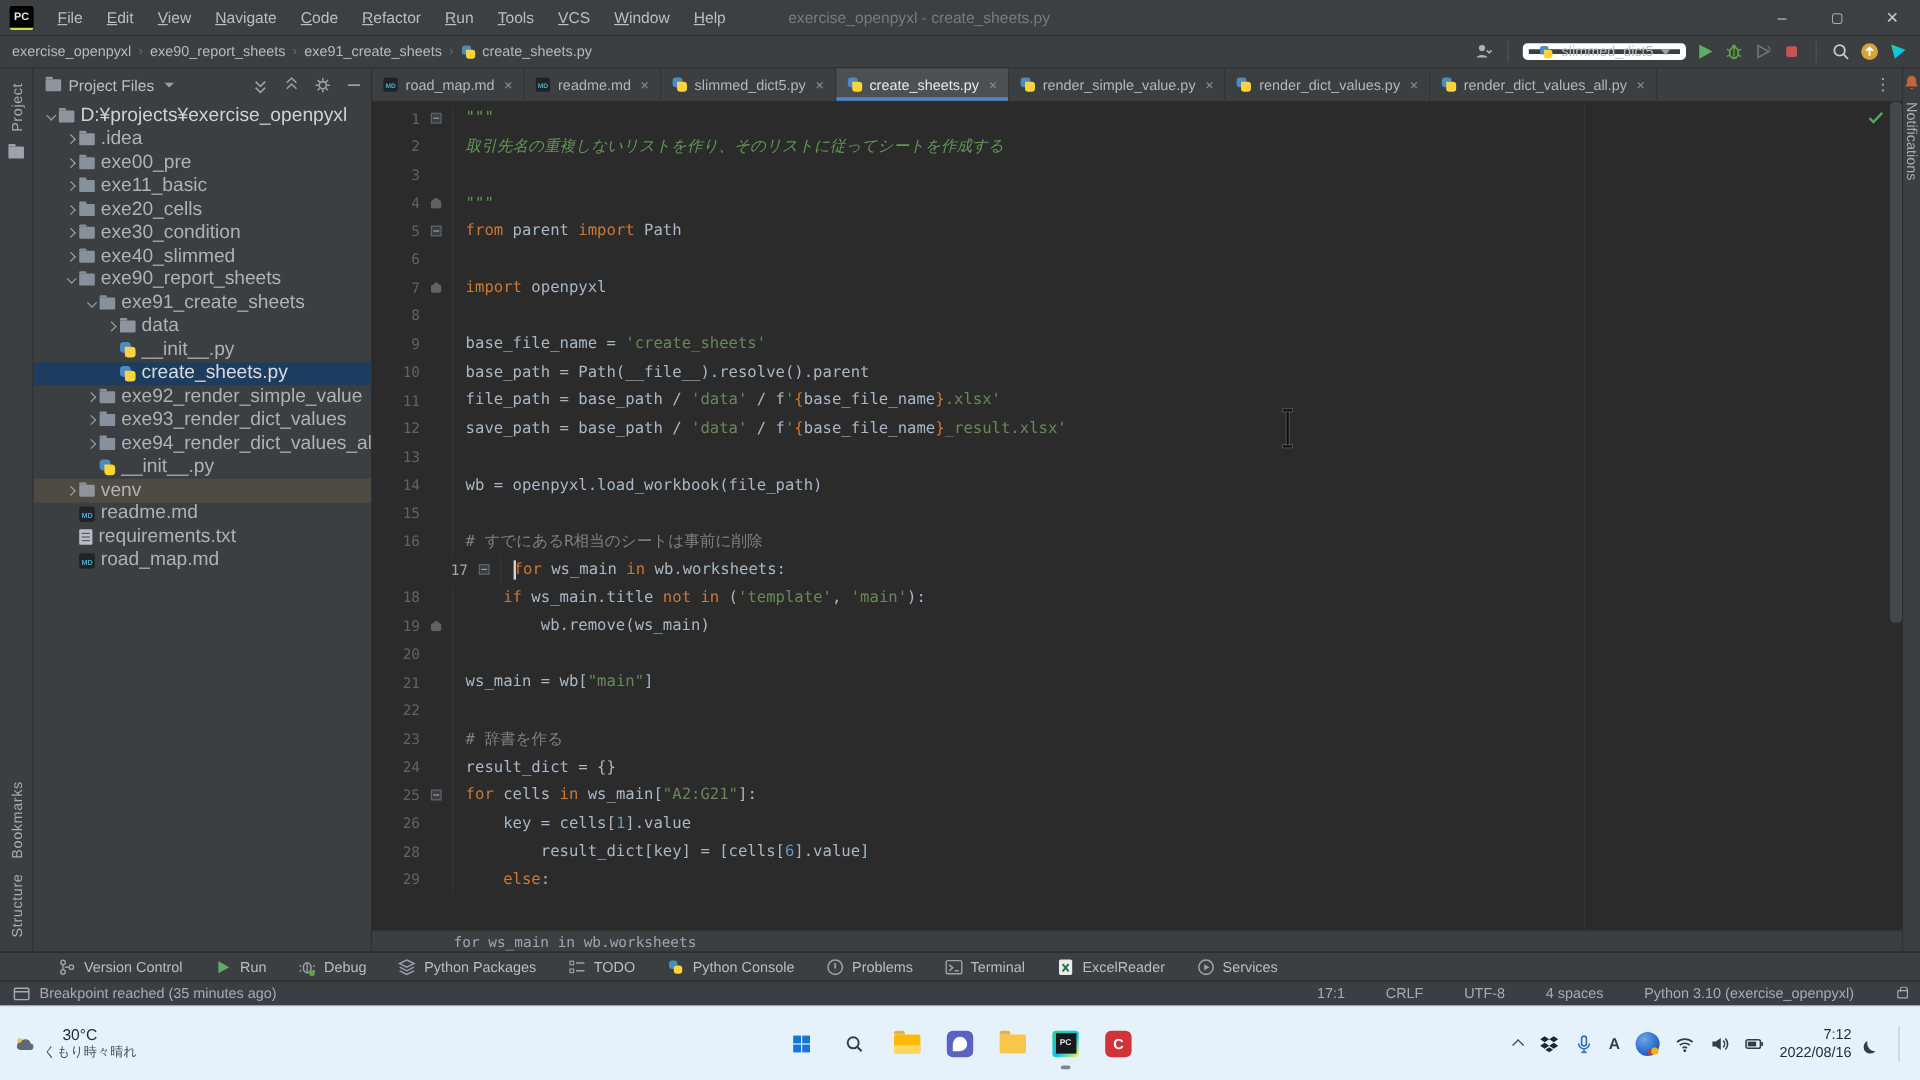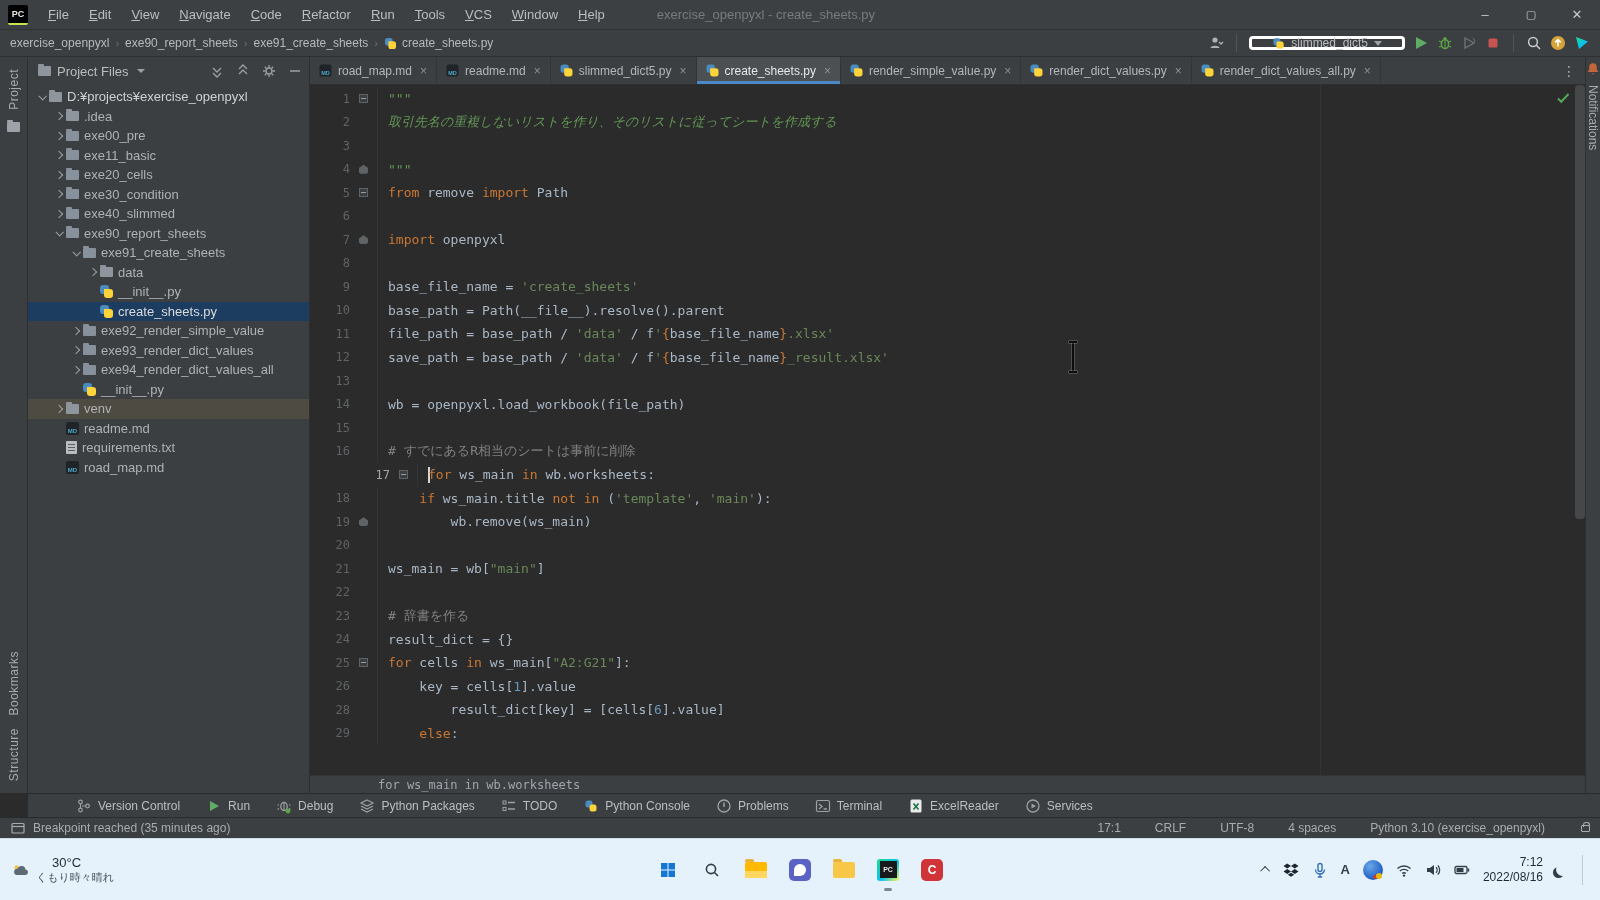--- a/index.html
+++ b/index.html
@@ -24,22 +24,22 @@
 
   
   .navbar { height:27px; background:#3c3f41; display:flex; align-items:center;
     border-bottom:1px solid #2d2f31; flex:0 0 27px; }
   .breadcrumbs { display:flex; align-items:center; font-size:12px; color:#b7b9bc;
     padding-left:10px; gap:4px; }
   .bc-sep { color:#6f7275; font-size:11px; padding:0 2px; }
   .bc-item { display:flex; align-items:center; gap:5px; }
   .nav-right { margin-left:auto; display:flex; align-items:center; gap:8px; padding-right:10px; }
   .vdiv { width:1px; height:18px; background:#515456; margin:0 4px; }
-  .combo { display:flex; align-items:center; gap:6px; border:3px solid #ffffff;
-    border-radius:4px; height:14px; padding:0 20px; color:#bbbdc0; font-size:12px; min-width:118px; }
+  .combo { display:flex; align-items:center; gap:6px; border:5px solid #ffffff;
+    border-radius:4px; height:14px; padding:0 8px; color:#bbbdc0; font-size:12px; min-width:118px; }
   .combo .caret { width:0; height:0; border-left:4px solid transparent;
     border-right:4px solid transparent; border-top:5px solid #9da0a4; margin-left:auto; }
   .icn { display:inline-flex; align-items:center; justify-content:center; }
   .icn svg { display:block; }
 
   
   .main { flex:1 1 auto; display:flex; min-height:0; }
 
   .left-strip { width:28px; background:#3c3f41; border-right:1px solid #2d2f31;
     display:flex; flex-direction:column; align-items:center; padding:6px 0; }
@@ -52,21 +52,21 @@
   .mini-folder::before { content:""; position:absolute; top:-2px; left:0; width:6px;
     height:2px; background:#9da2a8; border-radius:1px 1px 0 0; }
 
   .project-panel { width:282px; background:#3c3f41; border-right:1px solid #2d2f31;
     display:flex; flex-direction:column; }
   .panel-header { height:28px; display:flex; align-items:center; padding:0 6px 0 10px;
     color:#bbbdc0; font-size:13px; gap:6px; }
   .ph-icons { margin-left:auto; display:flex; align-items:center; gap:10px; color:#9da0a4; }
   .ph-caret { width:0; height:0; border-left:4px solid transparent; border-right:4px solid transparent;
     border-top:4px solid #9da0a4; margin-left:2px; }
-  .tree { flex:1 1 auto; overflow:hidden; padding-top:2px; font-size:13px; }
+  .tree { flex:1 1 auto; overflow:hidden; padding-top:2px; font-size:16px; }
   .tree-row { height:19.5px; display:flex; align-items:center; color:#afb1b3; white-space:nowrap; }
   .tree-row.sel { background:#1d3d60; color:#d8dadd; }
   .tree-row.hov { background:#4e4b42; }
   .tree-row .lbl { margin-left:5px; }
   .tree-row.root-row { color:#cfd1d4; }
   .arrow-box { width:15px; display:inline-flex; justify-content:center; flex:0 0 15px; }
   .chev { width:6px; height:6px; border-right:1.5px solid #9da0a4; border-bottom:1.5px solid #9da0a4; }
   .chev.open { transform:rotate(45deg) translateY(-1px); }
   .chev.closed { transform:rotate(-45deg); }
   .ficon { width:13px; height:10px; background:#8f959c; border-radius:1px; position:relative; flex:0 0 13px; }
@@ -128,21 +128,21 @@
 
   .context-bar { height:18px; background:#3c3f41; border-top:1px solid #313335;
     color:#9fa6ad; font-size:12px; font-family:"DejaVu Sans Mono","Liberation Mono",monospace;
     display:flex; align-items:center; padding-left:68px; flex:0 0 18px; }
 
   .right-strip { width:15px; background:#3c3f41; border-left:1px solid #2d2f31;
     display:flex; flex-direction:column; align-items:center; padding-top:4px; }
 
   
   .toolbar { height:24px; background:#3c3f41; border-top:1px solid #282a2c;
-    display:flex; align-items:center; gap:26px; padding-left:48px; flex:0 0 24px;margin-left:28px; }
+    display:flex; align-items:center; gap:26px; padding-left:48px; flex:0 0 24px; }
   .tw-item { display:flex; align-items:center; gap:6px; color:#bbbdc0; font-size:12px; }
 
   
   .statusbar { height:21px; background:#3c3f41; border-top:1px solid #282a2c;
     display:flex; align-items:center; font-size:12px; color:#a9abae; padding:0 10px; flex:0 0 21px; }
   .sb-left { display:flex; align-items:center; gap:7px; }
   .sb-right { margin-left:auto; display:flex; align-items:center; gap:34px; }
   .lock { width:9px; height:7px; border:1px solid #a9abae; border-radius:1px; position:relative; margin-left:2px; }
   .lock::before { content:""; position:absolute; top:-4px; left:1px; width:5px; height:4px;
     border:1px solid #a9abae; border-bottom:none; border-radius:3px 3px 0 0; }
@@ -534,21 +534,21 @@
               <span class="foldc">
                 <span class="fm end"></span>
               </span>
               <span class="ct"><span class="tk-d">"""</span></span>
             </div>
             <div class="cl">
               <span class="ln">5</span>
               <span class="foldc">
                 <span class="fm start"></span>
               </span>
-              <span class="ct"><span class="tk-k">from</span><span class="tk-t"> remove </span><span class="tk-k">import</span><span class="tk-t"> Path</span></span>
+              <span class="ct"><span class="tk-k">from</span><span class="tk-t"> parent </span><span class="tk-k">import</span><span class="tk-t"> Path</span></span>
             </div>
             <div class="cl">
               <span class="ln">6</span>
               <span class="foldc"></span>
               <span class="ct"></span>
             </div>
             <div class="cl">
               <span class="ln">7</span>
               <span class="foldc">
                 <span class="fm end"></span>

